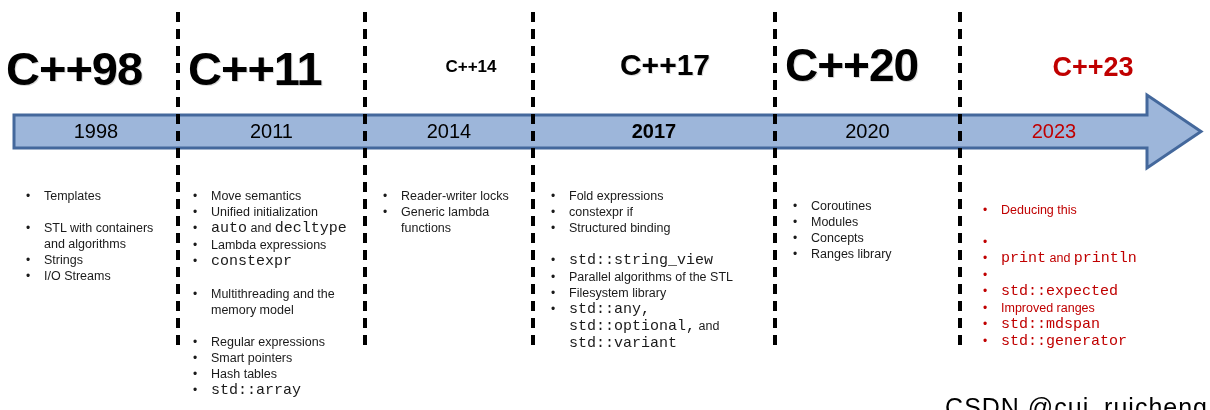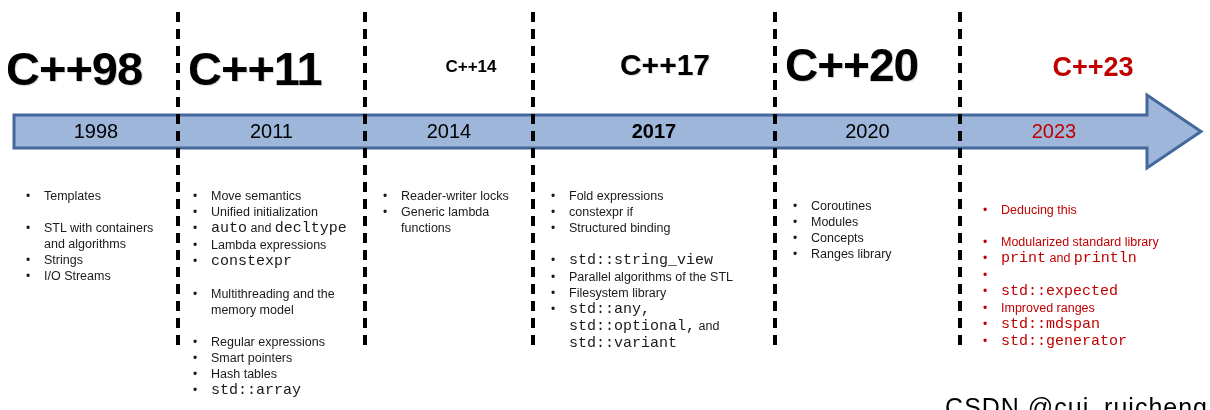--- a/index.html
+++ b/index.html
@@ -186,21 +186,20 @@
       <span class="itext"><span>Ranges library</span></span>
     </li>
   </ul>
 <ul class="features red-list" style="left:983px;top:202px;width:222px">
     <li>
       <span class="bullet">•</span>
       <span class="itext"><span>Deducing this</span></span>
     </li>
     <li class="gap">
       <span class="bullet">•</span>
-      <span class="itext"><span>Modularized standard library</span></span>
     </li>
     <li>
       <span class="bullet">•</span>
       <span class="itext"><span class="mono">print</span><span> and </span><span class="mono">println</span></span>
     </li>
     <li>
       <span class="bullet">•</span>
     </li>
     <li>
       <span class="bullet">•</span>

